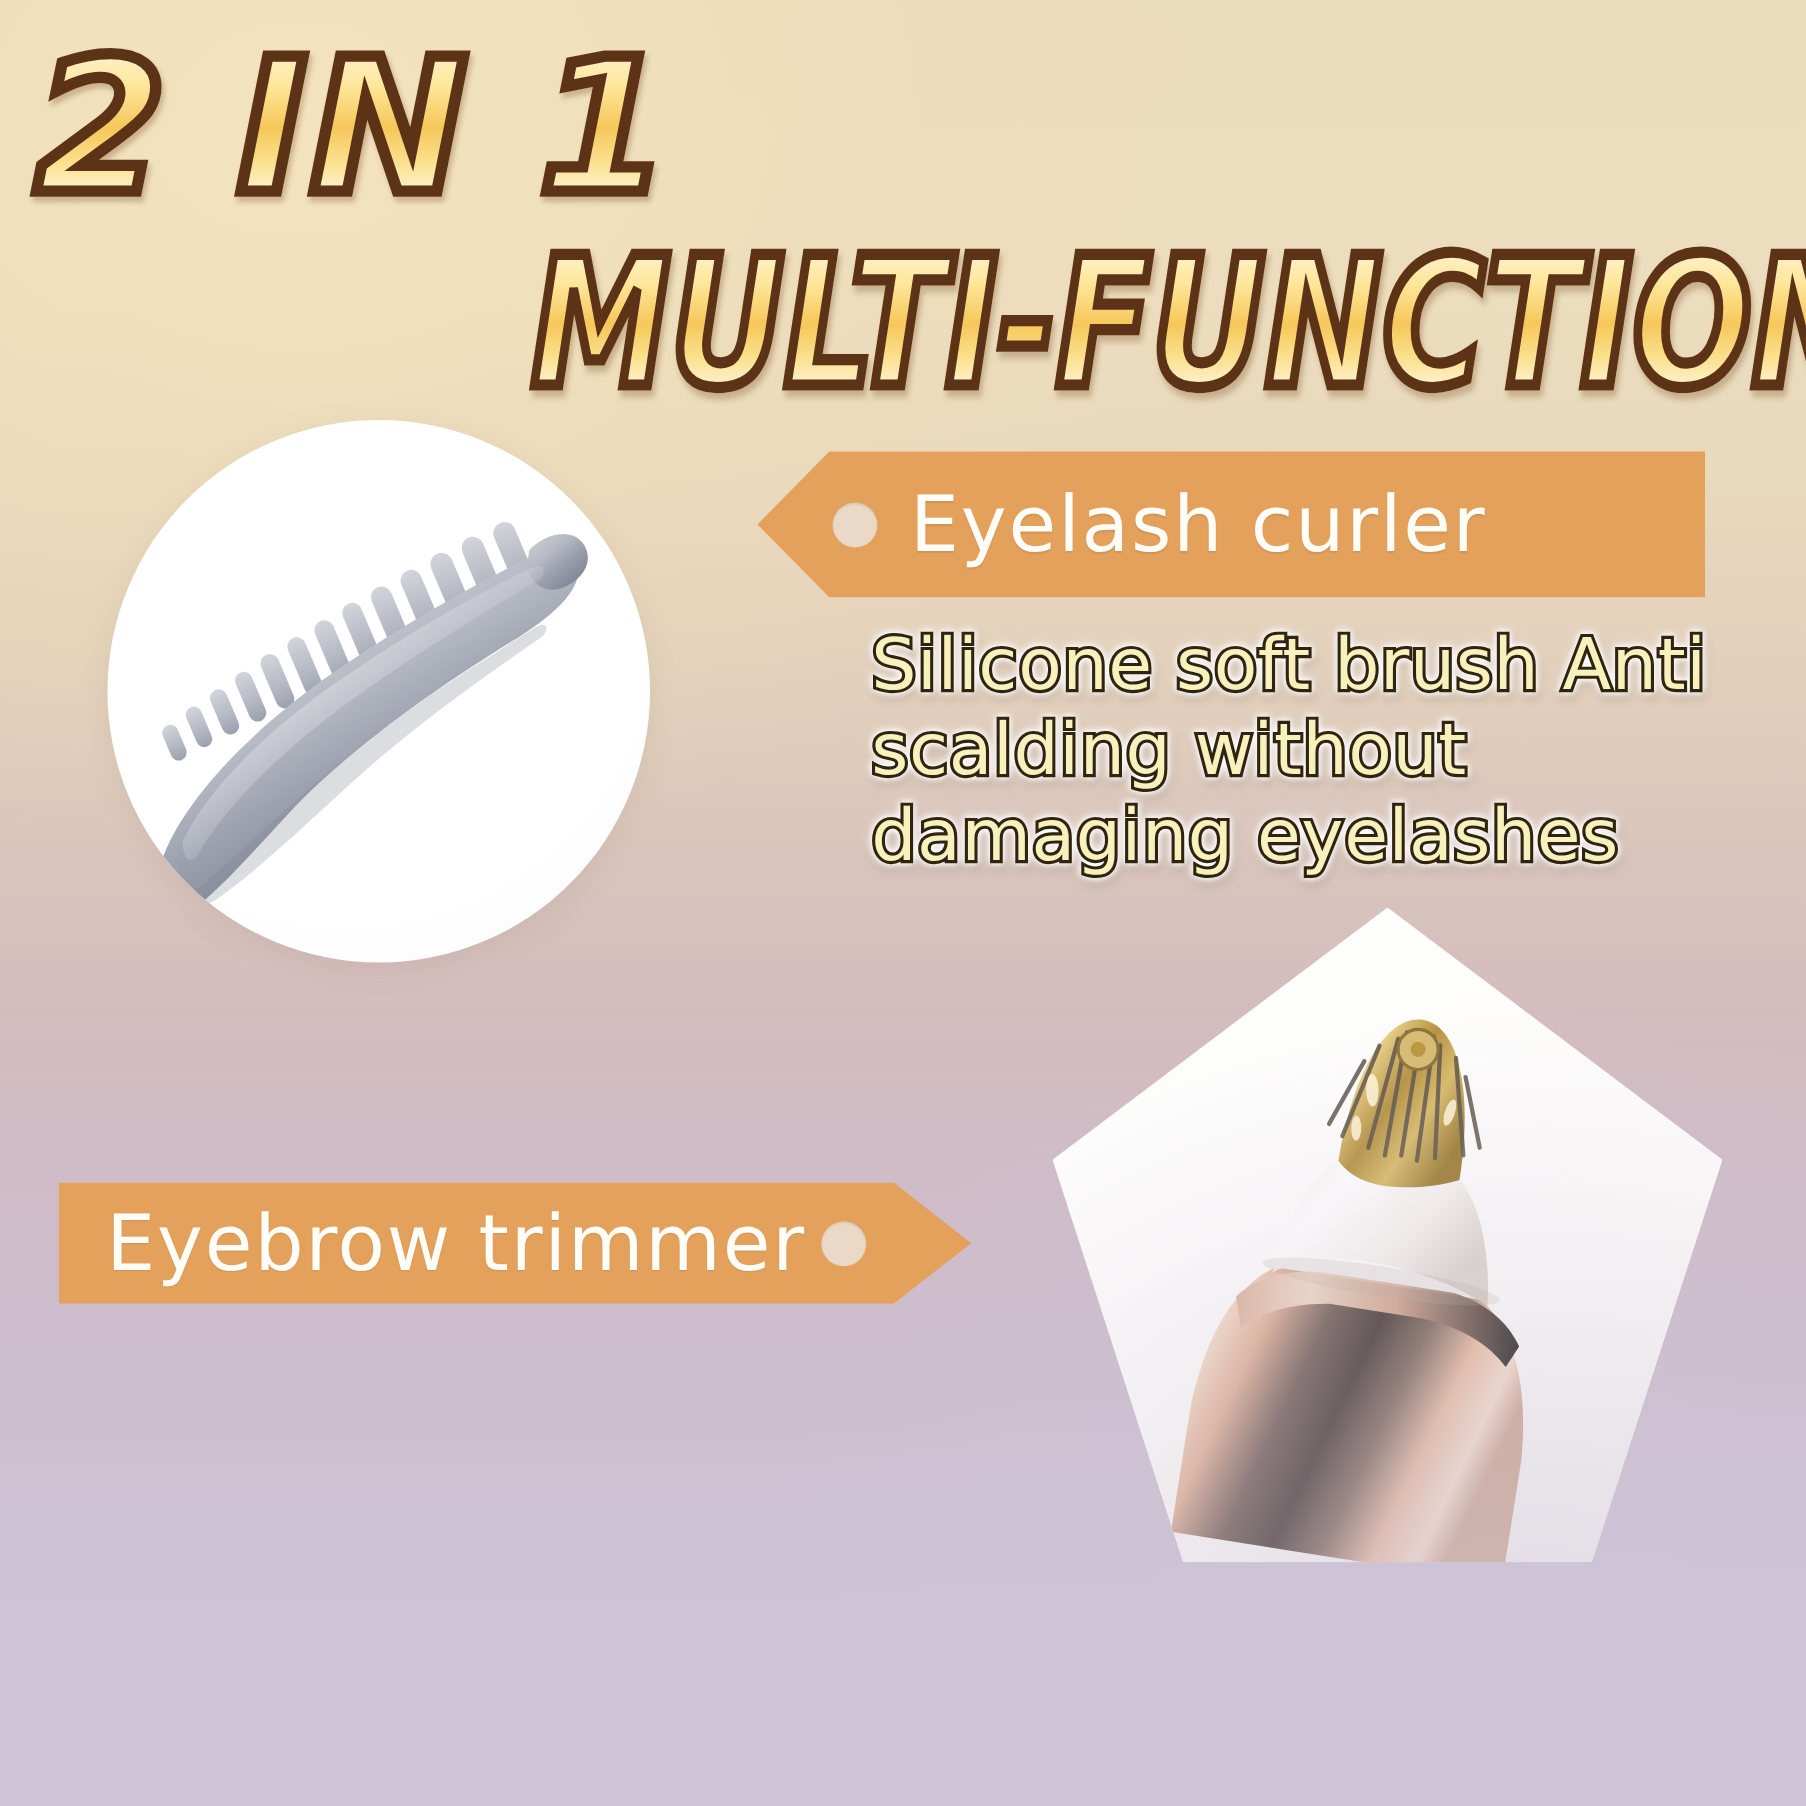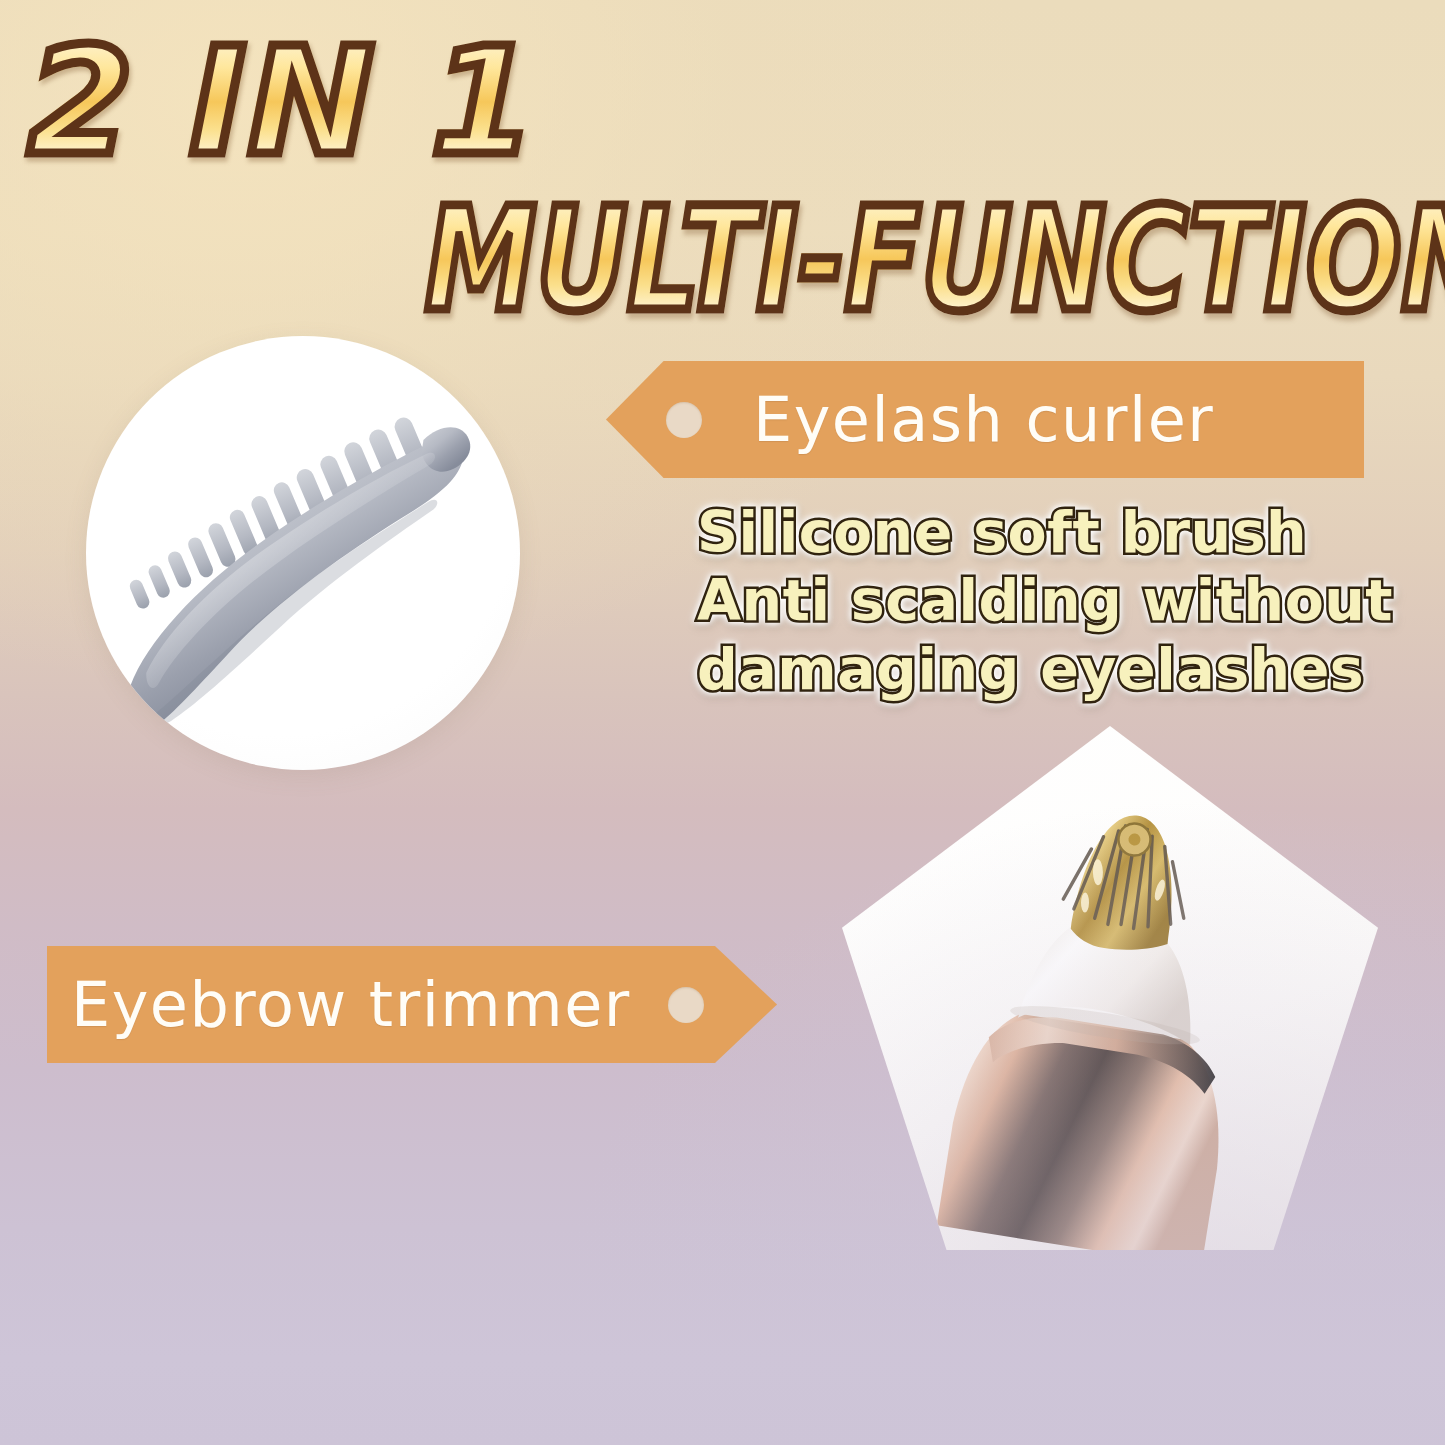--- a/index.html
+++ b/index.html
@@ -130,21 +130,20 @@
   .trimmer-svg { position: absolute; left: 0; top: 0; }
 
   
   .tag {
     position: absolute;
     display: flex;
     align-items: center;
     background: #e3a15c;
     z-index: 30;
     box-shadow: 0 3px 9px rgba(150,110,70,0.18);
-    gap: 25px;
   }
 
   .tag-label {
     font-family: "DejaVu Sans", sans-serif;
     color: #fffdf7;
     font-size: 62px;
     line-height: 1;
     letter-spacing: 1.5px;
     white-space: nowrap;
     text-shadow: 0 1px 1px rgba(150,100,55,0.22);
@@ -170,36 +169,36 @@
     padding-left: 60px;
     box-sizing: border-box;
   }
   #tag-eyelash .tag-hole { margin-right: 26px; }
 
   
   #tag-eyebrow {
     left: 47px;
     top: 946px;
     width: 730px;
-    height: 117px;
+    height: 97px;
     -webkit-clip-path: polygon(0% 0%, 91.5% 0%, 100% 50%, 91.5% 100%, 0% 100%);
     clip-path: polygon(0% 0%, 91.5% 0%, 100% 50%, 91.5% 100%, 0% 100%);
-    padding-left: 24px;
+    padding-left: 38px;
     padding-right: 58px;
     box-sizing: border-box;
     justify-content: flex-start;
   }
   #tag-eyebrow .tag-hole { margin-left: 12px; }
 
   
   .body-copy {
     position: absolute;
     z-index: 30;
     font-family: "DejaVu Sans", sans-serif;
-    font-weight: bold;
+    font-weight: normal;
     font-size: 57px;
     line-height: 1.20;
     letter-spacing: 0.5px;
     color: #f7f1bd;
     paint-order: stroke fill;
     -webkit-text-stroke: 5px #30230f;
     filter:
       drop-shadow(0 0 3px #ffffff)
       drop-shadow(0 0 3px #ffffff)
       drop-shadow(1px 3px 2px rgba(90,70,50,0.25));

